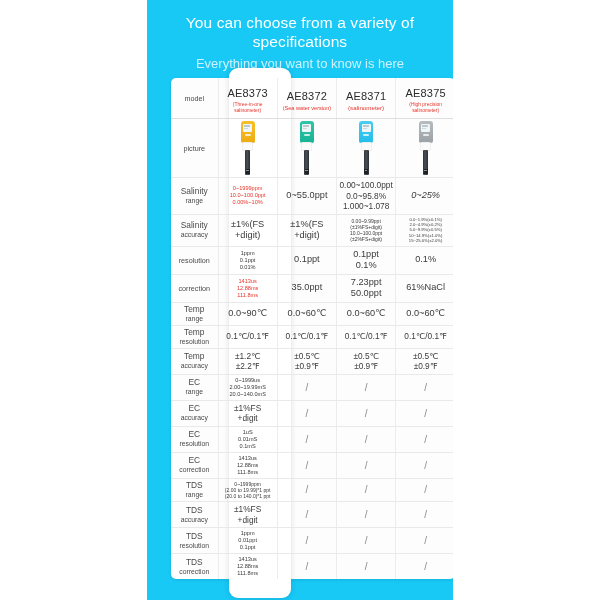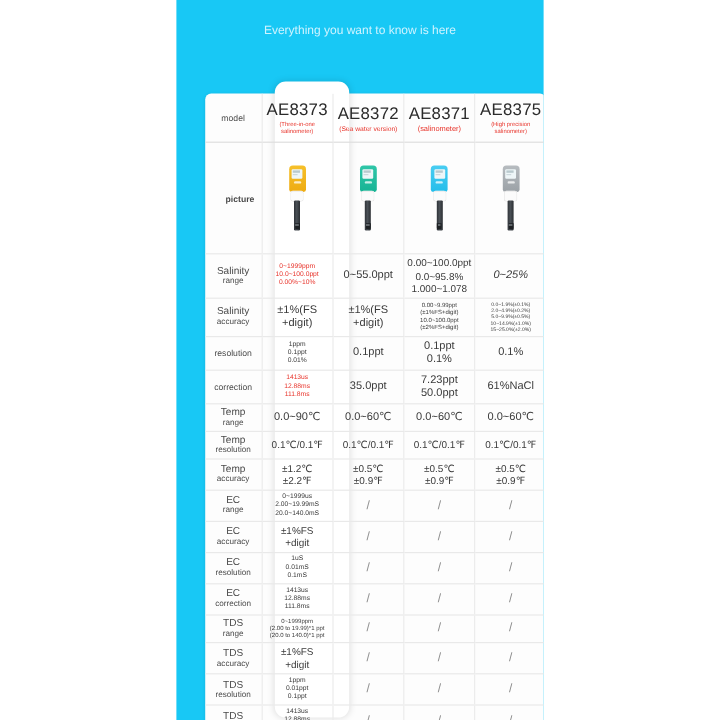--- a/index.html
+++ b/index.html
@@ -15,21 +15,21 @@
     position:absolute;left:147px;top:0;width:306px;height:600px;
     background:#18c8f5;
     overflow:hidden;
   }
   .hdr{padding-top:13px;text-align:center;}
   .hdr-title{
     color:#ffffff;font-size:15.5px;line-height:19px;font-weight:400;
     letter-spacing:.1px;padding:0 6px;
   }
   .hdr-sub{
-    color:#cdf3ff;font-size:10px;line-height:12px;margin-top:7px;font-weight:400;
+    color:#cdf3ff;font-size:13px;line-height:12px;margin-top:7px;font-weight:400;
   }
 
   
   .tablewrap{
     position:absolute;left:24px;top:78px;width:284px;
   }
   .card{
     background:#fdfdfd;border-radius:5px;overflow:hidden;
     box-shadow:0 1px 3px rgba(0,0,0,.10);
   }
@@ -65,27 +65,27 @@
   .v{font-size:8.3px;line-height:10.5px;}
   .v.big{font-size:9.2px;line-height:11.5px;}
   .red{color:#e8342b;}
   .tiny{font-size:5.0px;line-height:6.2px;display:block;}
   .tiny2{font-size:4.2px;line-height:5.4px;display:block;}
   .mini{font-size:5.6px;line-height:7px;display:block;}
   .slash{font-size:10px;color:#8c8c8c;}
 
   
   tr.head td{border-bottom:1px solid #dedede;padding:5px 1px 4px;}
-  .mdl{font-size:14px;line-height:12px;color:#2b2b2b;letter-spacing:.2px;}
+  .mdl{font-size:11px;line-height:12px;color:#2b2b2b;letter-spacing:.2px;}
   .mdl-sub{font-size:4.9px;line-height:6px;color:#e8342b;display:block;margin-top:1px;}
   .mdl-sub.b{font-size:5.6px;}
   .mdl-sub.c{font-size:6.2px;}
 
   
-  .picrow td{height:58px;padding:17px;font-weight:bold;}
+  .picrow td{height:58px;padding:0;}
   .dev{position:relative;width:22px;height:54px;margin:0 auto;}
   .dev .body{
     position:absolute;left:4px;top:0;width:14px;height:22px;border-radius:3px 3px 2px 2px;
   }
   .dev .screen{
     position:absolute;left:6.5px;top:3px;width:9px;height:7.5px;border-radius:1px;
     background:#eef6f8;
   }
   .dev .scrl{position:absolute;left:7.5px;top:4.2px;width:6px;height:1.4px;background:#b9c9ce;}
   .dev .scrl2{position:absolute;left:7.5px;top:6.6px;width:4px;height:1.1px;background:#cbd8dc;}
@@ -107,20 +107,21 @@
   .d-gray   .body{background:linear-gradient(to bottom,#b7bcc0,#9ba1a6);}
 </style>
 </head>
 <body>
 
 <div id="root">
 
   <div class="panel">
 
     <div class="hdr">
+      <div class="hdr-title">You can choose from a variety of specifications</div>
       <div class="hdr-sub">Everything you want to know is here</div>
     </div>
 
     <div class="tablewrap">
       <div class="hl"></div>
       <div class="card">
         <table>
           <colgroup>
               <col class="c0">
               <col class="cx">

